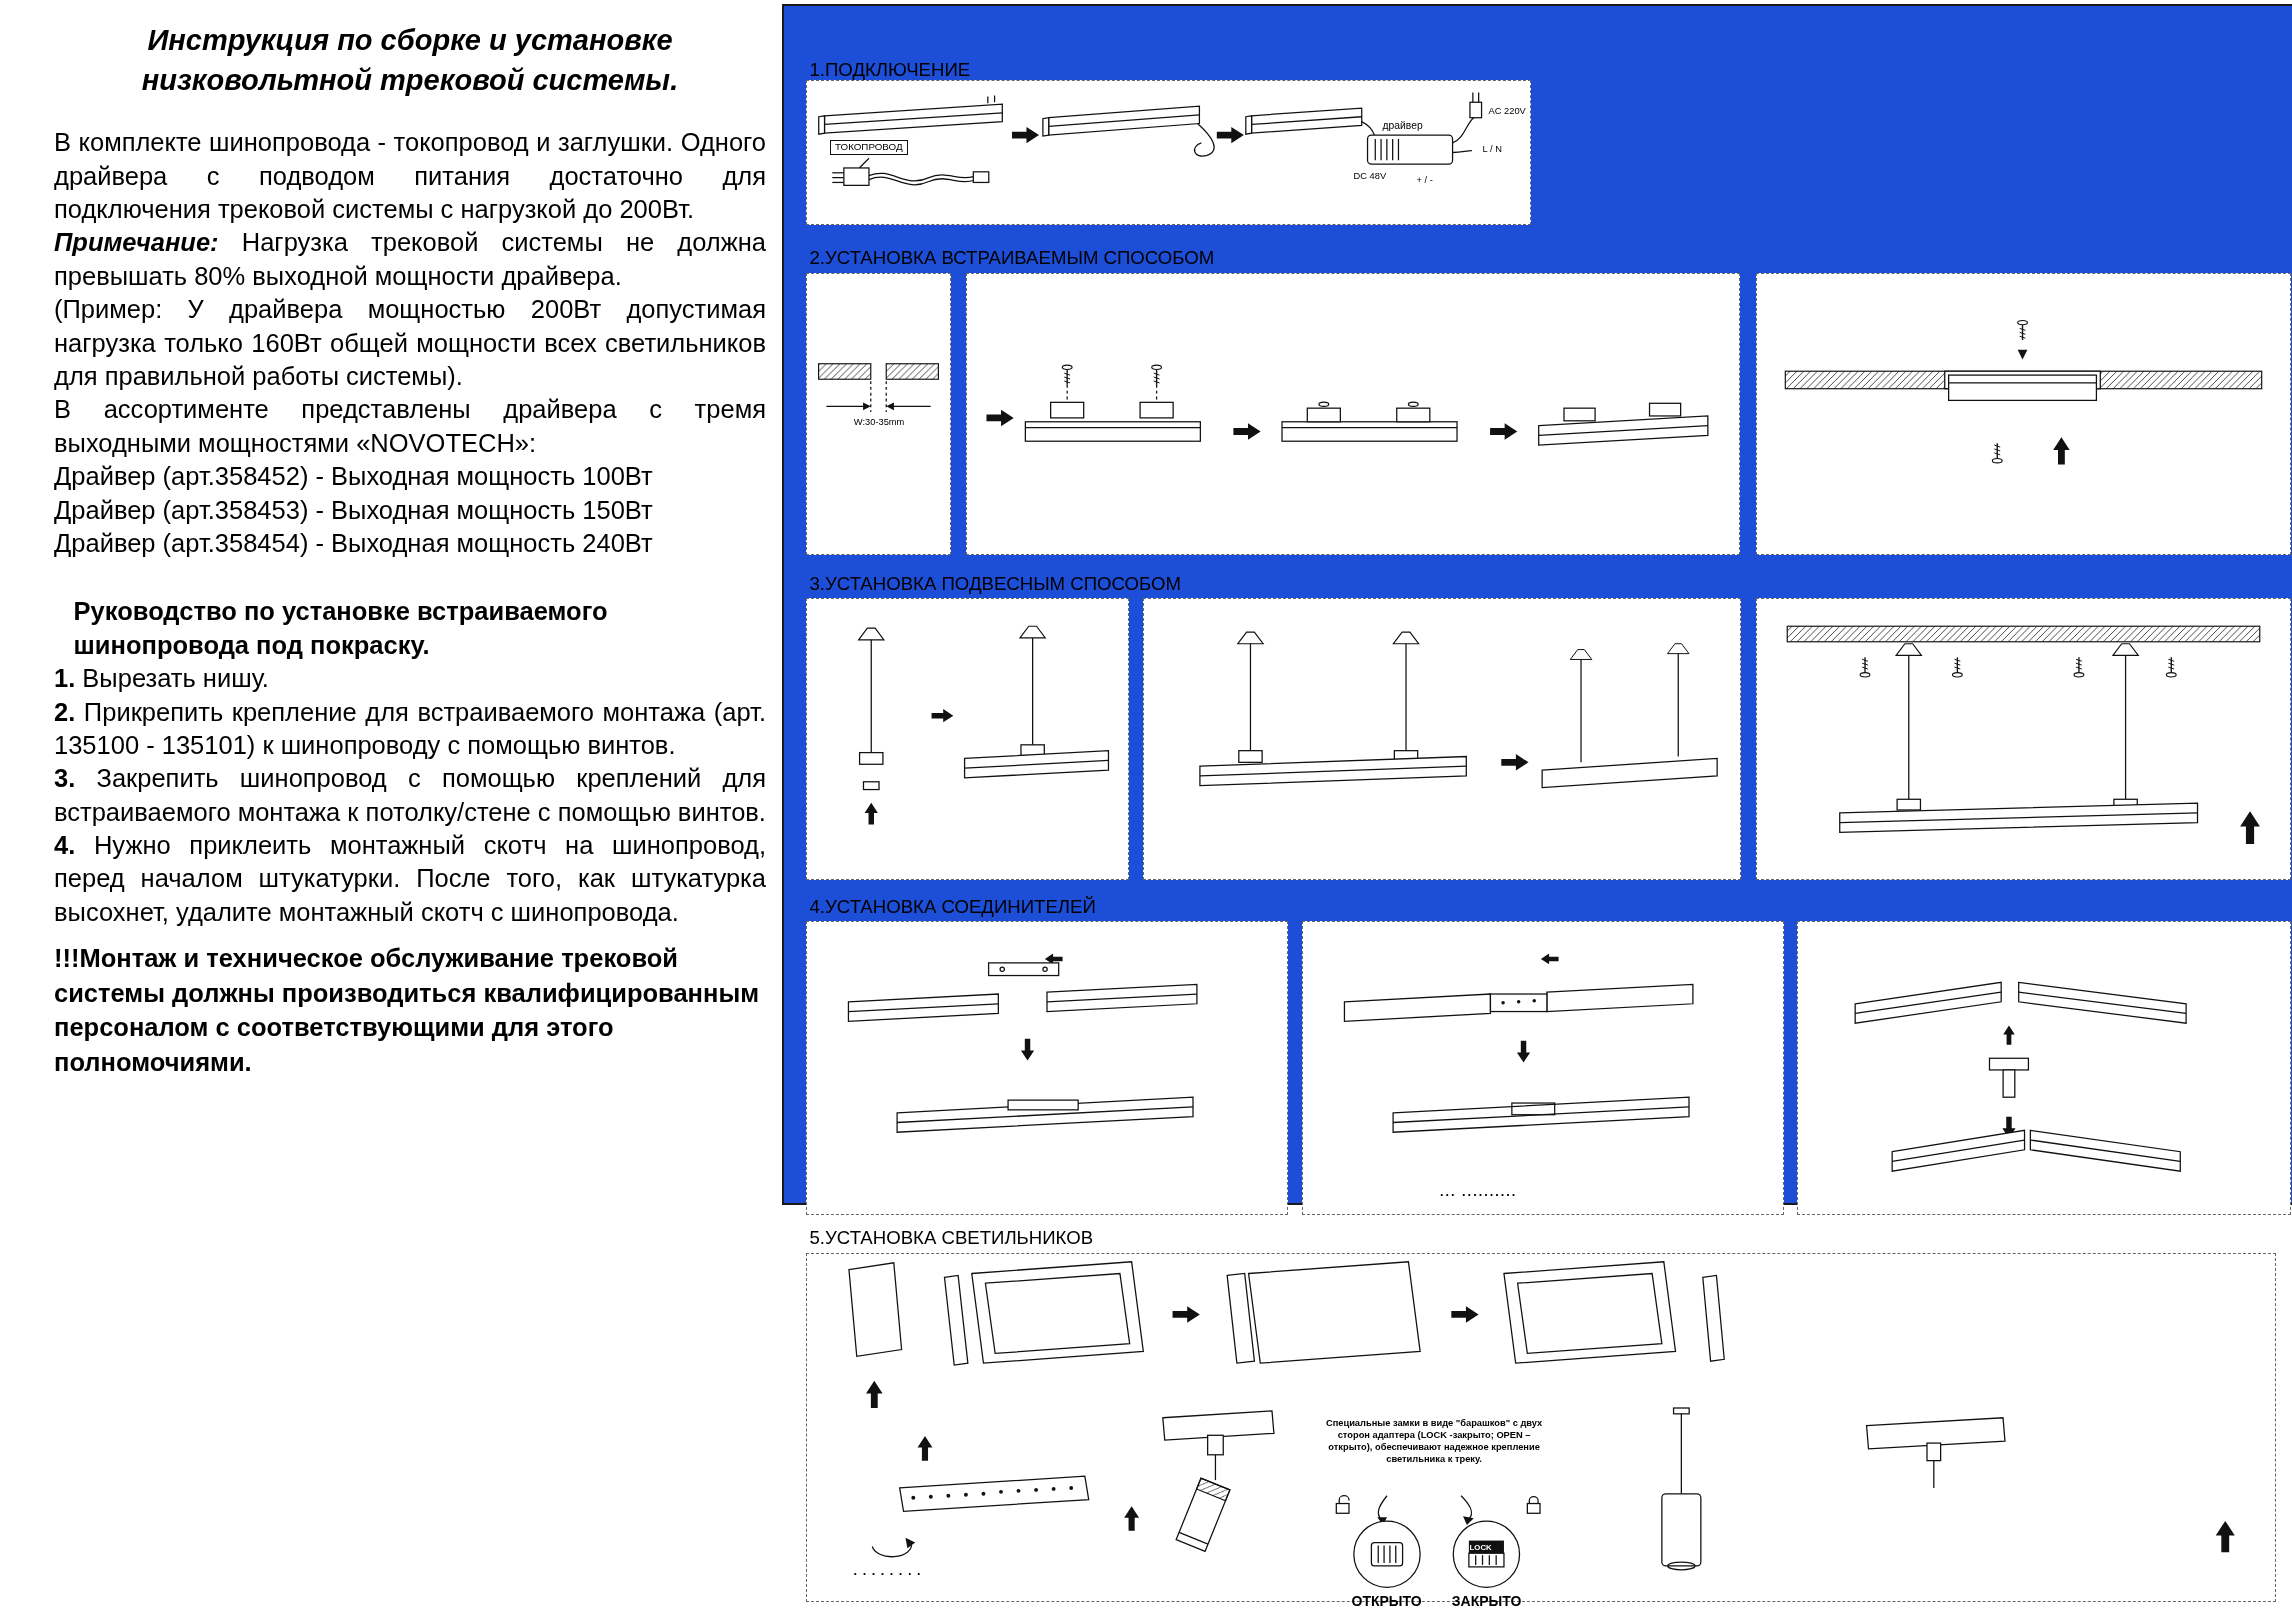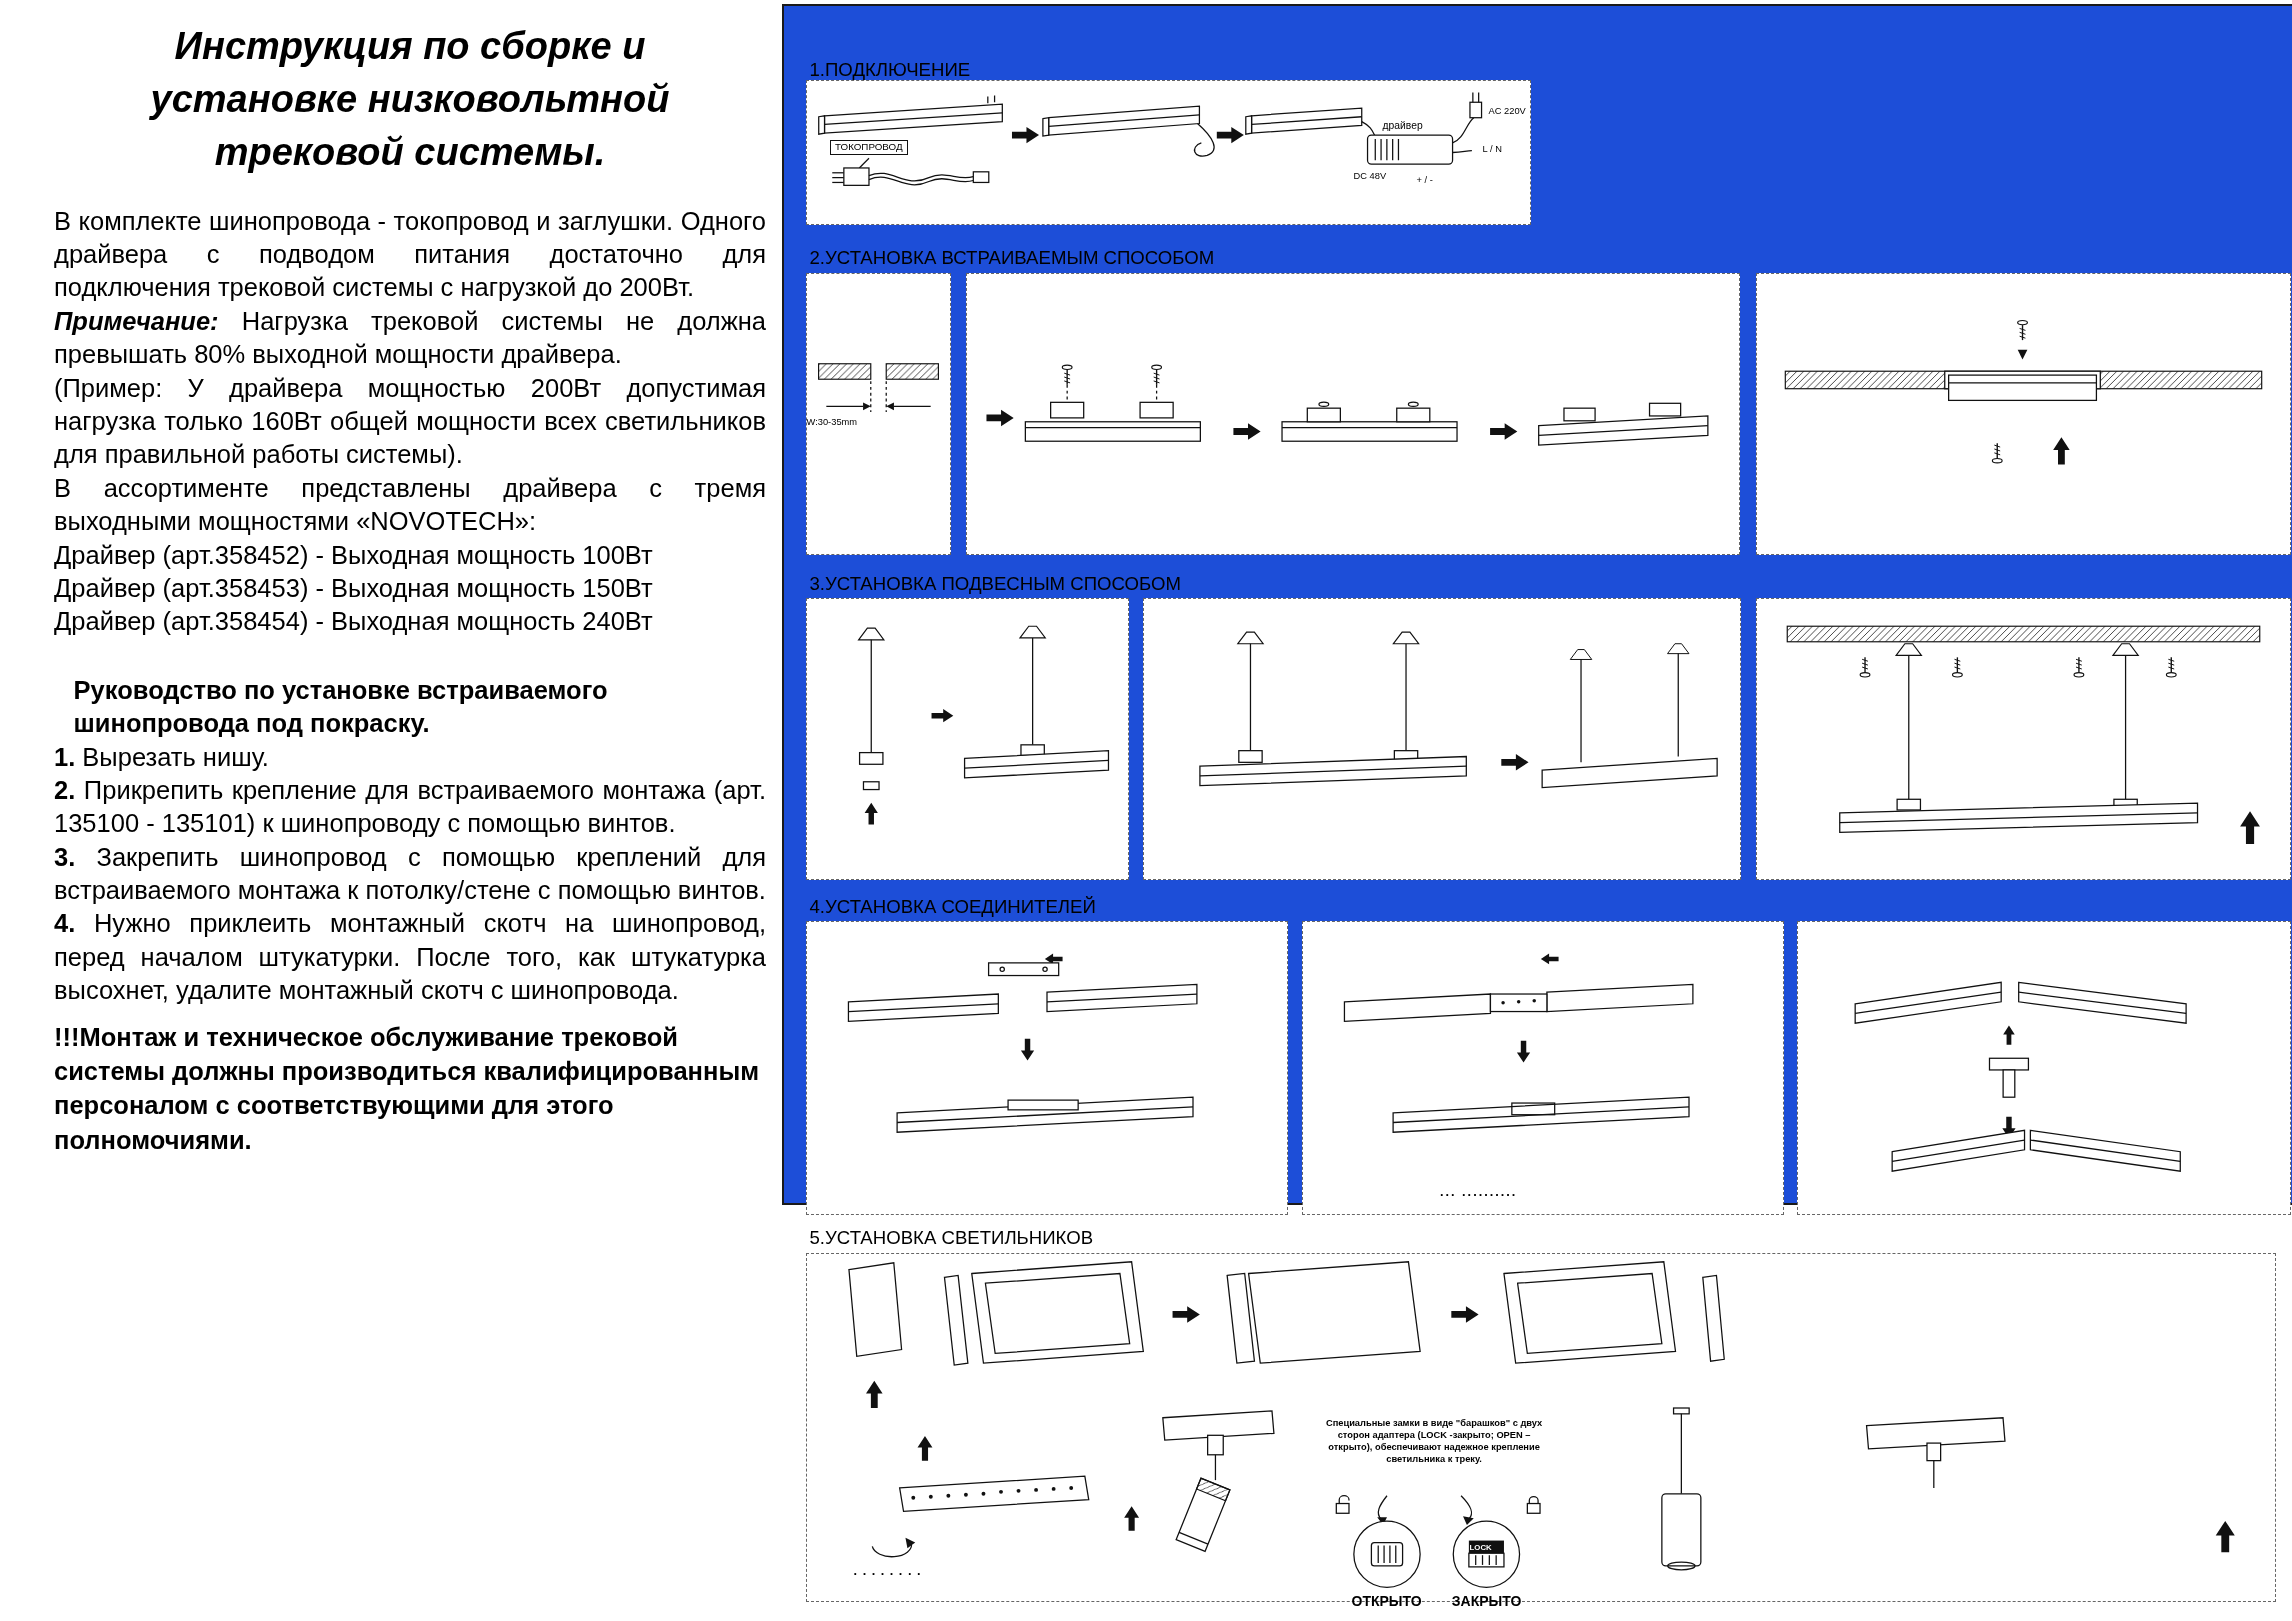--- a/index.html
+++ b/index.html
@@ -2,21 +2,21 @@
 <html><head>
 <meta charset="utf-8">
 <style>
   *{margin:0;padding:0;box-sizing:border-box}
   html,body{background:#fff}
   body{font-family:"Liberation Sans",sans-serif;color:#000}
   .page{position:relative;width:2293px;height:1621px;background:#fff;overflow:hidden}
 
   
   .left-col{position:absolute;left:54px;top:19.6px;width:712px}
-  .doc-title{font-size:38px;font-weight:bold;font-style:italic;text-align:center;line-height:1.4;margin:0 29px 25.5px 29px}
+  .doc-title{font-size:29px;font-weight:bold;font-style:italic;text-align:center;line-height:1.4;margin:0 29px 25.5px 29px}
   .bt{font-size:25.5px;line-height:1.31;text-align:justify}
   .note-b{font-weight:bold;font-style:italic}
   .stepnum{font-weight:bold}
   .guide-h{font-size:25.5px;font-weight:bold;text-align:left;line-height:1.31;margin:35px 19.6px 0 19.6px}
   .warn{font-size:25.5px;font-weight:bold;text-align:left;line-height:1.35;margin-top:12px}
 
   
   .panel{position:absolute;left:782px;top:3.9px;width:1518px;height:1201px;border:2px solid #1a1a1a;background:#1d4ed8}
   .sec-label{position:absolute;left:25.5px;font-size:18.6px;white-space:nowrap}
   .dash{position:absolute;border:1.5px dashed #666;background:#fff}
@@ -141,21 +141,21 @@
         </g>
         <g>
           <line class="ln" x1="66" y1="110" x2="66" y2="142" stroke-dasharray="3,3"></line>
           <line class="ln" x1="82" y1="110" x2="82" y2="142" stroke-dasharray="3,3"></line>
           <line class="ln" x1="20" y1="136" x2="58" y2="136"></line>
           <polygon class="fl" points="66,136 58,132 58,140"></polygon>
           <line class="ln" x1="90" y1="136" x2="128" y2="136"></line>
           <polygon class="fl" points="82,136 90,132 90,140"></polygon>
         </g>
       </svg>
-      <span class="dlab" style="left:0;top:143px;width:145px;text-align:left;font-size:9.3px">W:30-35mm</span>
+      <span class="dlab" style="left:0;top:143px;width:145px;text-align:center;font-size:9.3px">W:30-35mm</span>
     </div>
     <div class="dash" style="left:182px;top:267px;width:774px;height:282px">
       <svg class="diag" viewBox="0 0 790 288">
         <use href="#arr" class="fl" transform="translate(18,148)"></use>
         <g>
           <rect class="wh" x="58" y="152" width="180" height="20"></rect>
           <line class="ln" x1="58" y1="158" x2="238" y2="158"></line>
           <rect class="wh" x="84" y="132" width="34" height="16"></rect>
           <rect class="wh" x="176" y="132" width="34" height="16"></rect>
           <use href="#screw" transform="translate(101,112)"></use>

